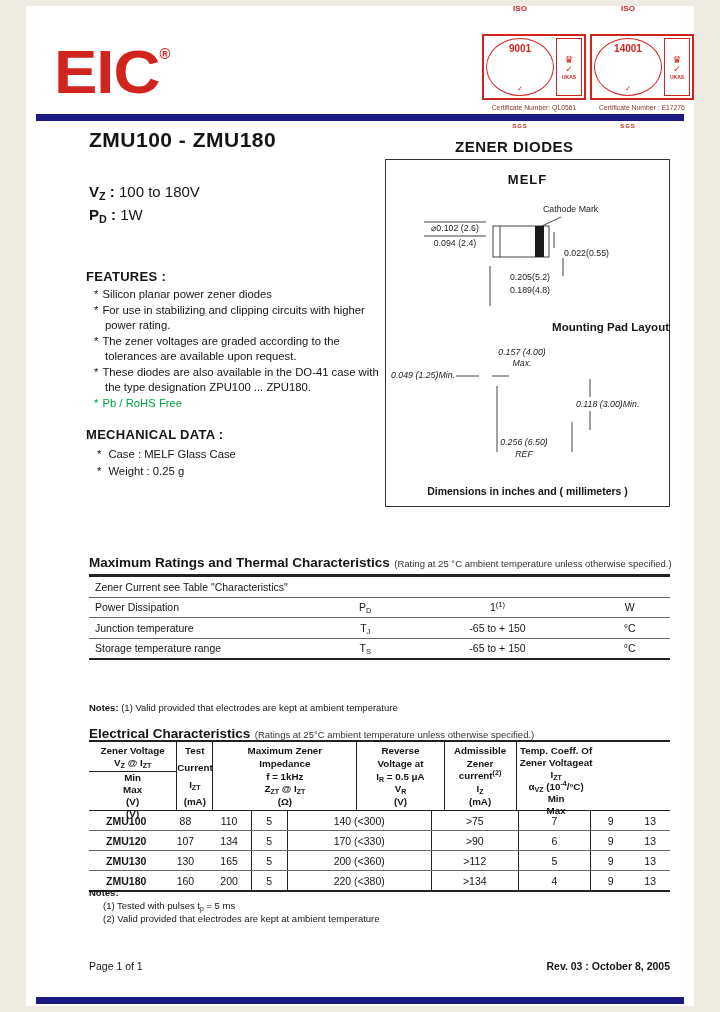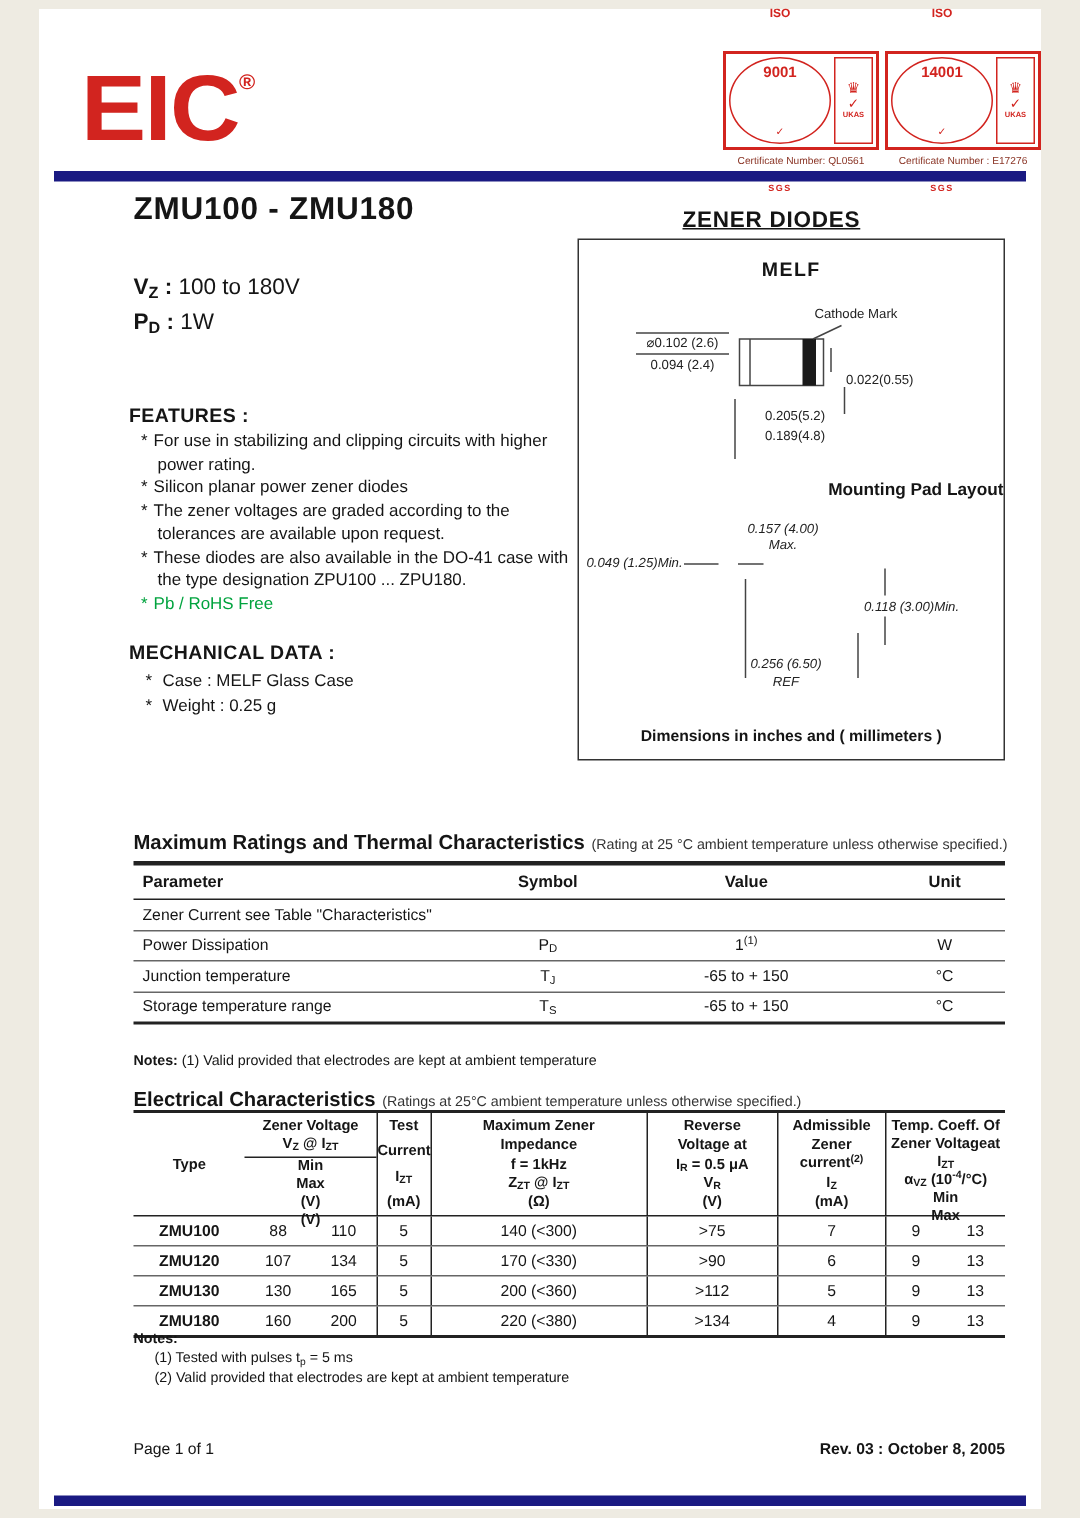--- a/index.html
+++ b/index.html
@@ -26,21 +26,21 @@
   .stamp-side .crown{font-size:10px;}
   .stamp-side .chk{font-size:9px;}
   .stamp-side .ukas{font-size:5px;font-weight:bold;}
   .stamp-caption{margin-top:4px;font-size:6.8px;color:#8a3425;white-space:nowrap;}
   .rule{background:#1a1a82;height:7px;width:648px;left:36px;}
   .rule-top{top:114px;}
   .rule-bottom{top:997px;}
 
   
   .part-title{left:89px;top:128px;font-size:21px;font-weight:bold;letter-spacing:0.5px;}
-  .category{left:455px;top:138px;font-size:15px;font-weight:bold;letter-spacing:0.5px;text-decoration:underline;}
+  .category{left:455px;top:138px;font-size:15px;font-weight:bold;letter-spacing:0.5px;}
   .specs{left:89px;top:180px;font-size:15px;line-height:23px;}
   .specs .sym{font-weight:bold;}
 
   
   .sec-head{font-size:13px;font-weight:bold;letter-spacing:0.3px;}
   .features-head{left:86px;top:269px;}
   .feature-list{left:94px;top:287px;width:300px;font-size:11.3px;line-height:15.5px;}
   .fi{padding-left:11px;text-indent:-11px;}
   .fi .b{margin-right:4px;}
   .fi-green{color:#00a33e;}
@@ -162,22 +162,22 @@
   <div class="abs part-title">ZMU100 - ZMU180</div>
   <div class="abs category">ZENER DIODES</div>
 
   <div class="abs specs">
     <div><span class="sym"><span>V</span><sub>Z</sub><span> :</span></span><span> 100 to 180V</span></div>
     <div><span class="sym"><span>P</span><sub>D</sub><span> :</span></span><span> 1W</span></div>
   </div>
 
   <div class="abs sec-head features-head">FEATURES :</div>
   <div class="abs feature-list">
+    <div class="fi"><span class="b">*</span><span>Silicon planar power zener diodes</span></div>
     <div class="fi"><span class="b">*</span><span>For use in stabilizing and clipping circuits with higher power rating.</span></div>
-    <div class="fi"><span class="b">*</span><span>Silicon planar power zener diodes</span></div>
     <div class="fi"><span class="b">*</span><span>The zener voltages are graded according to the tolerances are available upon request.</span></div>
     <div class="fi"><span class="b">*</span><span>These diodes are also available in the DO-41 case with the type designation ZPU100 ... ZPU180.</span></div>
     <div class="fi fi-green"><span class="b">*</span><span>Pb / RoHS Free</span></div>
   </div>
 
   <div class="abs sec-head mech-head">MECHANICAL DATA :</div>
   <div class="abs mech-list">
     <div class="mi"><span class="b">*</span><span>Case : MELF Glass Case</span></div>
     <div class="mi"><span class="b">*</span><span>Weight : 0.25 g</span></div>
   </div>
@@ -221,26 +221,20 @@
     <div class="lbl ital pad-ref">REF</div>
     <div class="abs dims-note">Dimensions in inches and ( millimeters )</div>
   </div>
 
   <div class="abs" style="left:89px;top:553px;">
     <span class="tbl-title">Maximum Ratings and Thermal Characteristics</span>
     <span class="tbl-sub">(Rating at 25 °C ambient temperature unless otherwise specified.)</span>
   </div>
 
   <div class="abs rt">
-    <div class="rt-head">
-      <div class="rc-p">Parameter</div>
-      <div class="rc-s">Symbol</div>
-      <div class="rc-v">Value</div>
-      <div class="rc-u">Unit</div>
-    </div>
     <div class="rt-row">
       <div class="rc-full">Zener Current see Table "Characteristics"</div>
     </div>
     <div class="rt-row">
       <div class="rc-p">Power Dissipation</div>
       <div class="rc-s"><span>P</span><sub>D</sub></div>
       <div class="rc-v"><span>1</span><sup>(1)</sup></div>
       <div class="rc-u">W</div>
     </div>
     <div class="rt-row">
@@ -262,23 +256,20 @@
     <span>(1) Valid provided that electrodes are kept at ambient temperature</span>
   </div>
 
   <div class="abs" style="left:89px;top:724px;">
     <span class="tbl-title">Electrical Characteristics</span>
     <span class="tbl-sub">(Ratings at 25°C ambient temperature unless otherwise specified.)</span>
   </div>
 
   <div class="abs et">
     <div class="et-head">
-      <div class="ehc center-one w-type">
-        <span>Type</span>
-      </div>
       <div class="ehc w-vz bR">
         <div class="grp">
           <div>Zener Voltage</div>
           <div><span>V</span><sub>Z</sub><span> @ I</span><sub>ZT</sub></div>
         </div>
         <div class="mm">
           <span>Min</span>
           <span>Max</span>
         </div>
         <div class="mm">

